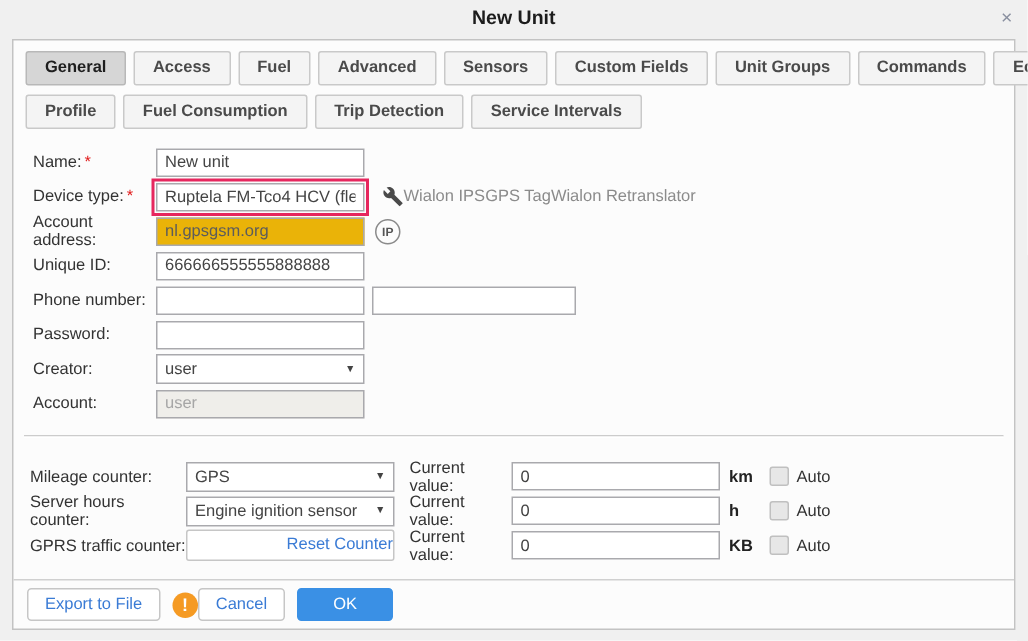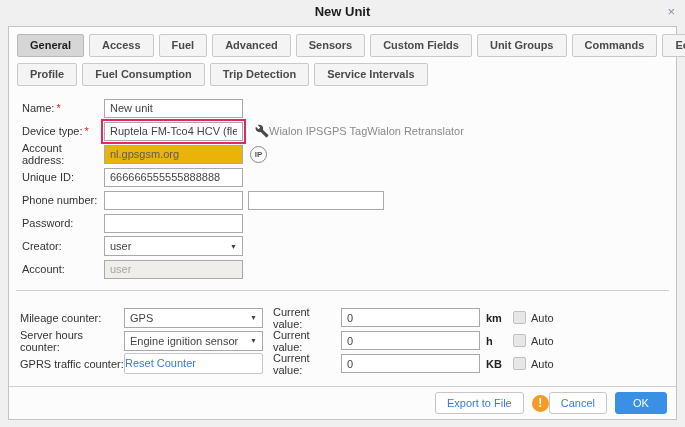--- a/index.html
+++ b/index.html
@@ -59,44 +59,44 @@
   .caret { font-size:7px; color:#444; }
 
   .sep { border:0; border-top:1px solid #cccccc; border-bottom:1px solid #fff; margin:10px 7px 0 7px; }
 
   
   .counters { padding:14px 4px 0 4px; }
   .crow { display:flex; align-items:center; height:23px; padding-left:7px; }
   .clabel { width:104px; flex:none; }
   .btn-reset {
     width:139px; height:21px; background:#fff; border:1px solid #c6c6c6; border-radius:2px;
-    color:#3a7bd5; text-align:left; line-height:19px; cursor:pointer;
+    color:#3a7bd5; text-align:right; line-height:19px; cursor:pointer;
   }
   .cv-label { margin-left:10px; width:68px; }
   .cv-input { width:139px; }
   .unit { width:21px; margin-left:6px; font-weight:bold; color:#222; }
   .checkbox {
     width:13px; height:13px; background:#e7e7e7; border:1px solid #c0c0c0;
     border-radius:2px; margin-left:6px; cursor:pointer; flex:none;
   }
   .auto { margin-left:5px; }
 
   
   .footer {
     position:absolute; left:0; right:0; bottom:0; height:33px;
     border-top:1px solid #d0d0d0;
-    display:flex; align-items:center; justify-content:flex-end; padding:0 9px;
+    display:flex; align-items:center; justify-content:flex-start; padding:0 9px;
   }
   .fleft, .fright { display:flex; align-items:center; }
   .btn {
     height:22px; line-height:20px; border-radius:3px; text-align:center;
     cursor:pointer; padding:0 11px;
   }
   .btn-light { background:#fff; border:1px solid #c6c6c6; color:#3a7bd5; }
-  .btn-primary { background:#3a90e5; border:1px solid #3a90e5; color:#fff; width:52px; padding:0; margin-left:8px; }
+  .btn-primary { background:#3a90e5; border:1px solid #3a90e5; color:#fff; width:64px; padding:0; margin-left:8px; }
   .warn {
     width:17px; height:17px; border-radius:50%; background:#f59a23; color:#fff;
     font-weight:bold; font-size:12px; text-align:center; line-height:17px; margin-left:8px;
   }
 </style>
 </head>
 <body>
 
 <div class="titlebar">
   <span class="title">New Unit</span>

